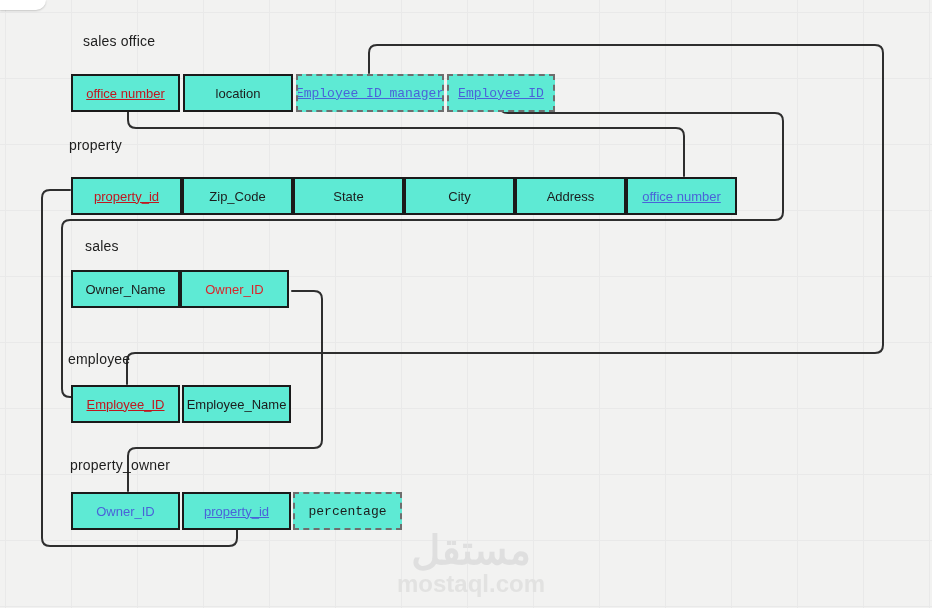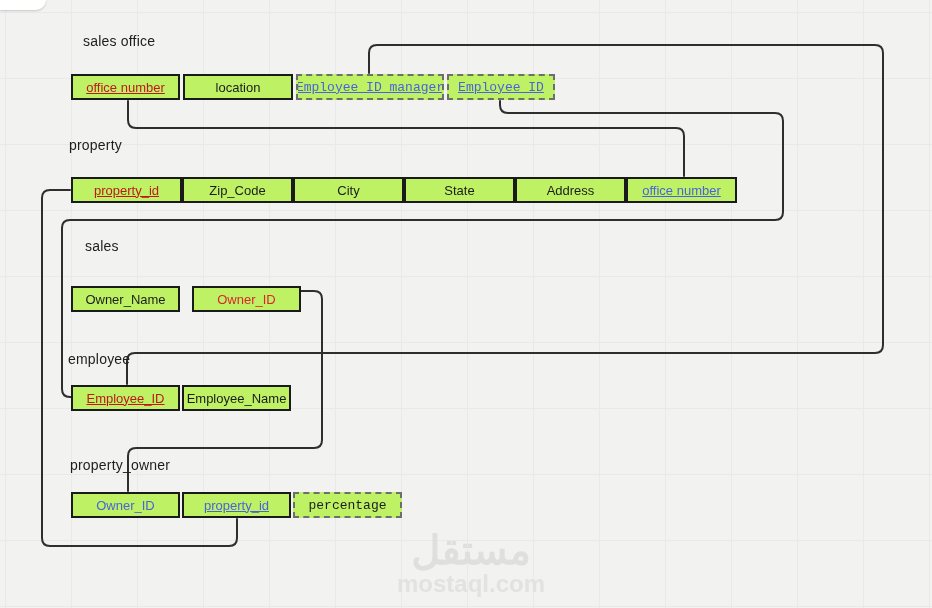--- a/index.html
+++ b/index.html
@@ -18,21 +18,21 @@
     border-radius:0 0 12px 0;box-shadow:0 1px 2px rgba(0,0,0,0.18);
   }
   svg.wires{position:absolute;left:0;top:0;width:932px;height:608px;}
   svg.wires path{fill:none;stroke:#2e2e2e;stroke-width:2;stroke-linecap:round;}
   .title{
     position:absolute;font-size:14px;color:#1d1d1d;letter-spacing:0.2px;
     white-space:nowrap;line-height:28px;
   }
   .row{position:absolute;display:flex;}
   .field{
-    box-sizing:border-box;height:26px;background:#bef264;border:2px solid #1a1a1a;
+    box-sizing:border-box;height:38px;background:#5eead4;border:2px solid #1a1a1a;
     display:flex;align-items:center;justify-content:center;
     font-size:13px;white-space:nowrap;overflow:hidden;color:#1c1c1c;
   }
   .field.pk{color:#c0171f;text-decoration:underline;}
   .field.pk-plain{color:#d9262c;}
   .field.fk{color:#4a63d8;text-decoration:underline;}
   .field.fk-plain{color:#4a63d8;}
   .field.sel{border:2px dashed #6e6e6e;font-family:Liberation Mono, monospace;}
   .watermark{
     position:absolute;left:396px;top:530px;width:150px;text-align:center;
@@ -59,28 +59,28 @@
   <div class="field pk" style="width:109px">office number</div>
   <div class="field" style="width:110px">location</div>
   <div class="field fk sel" style="width:148px">Employee_ID_manager</div>
   <div class="field fk sel" style="width:108px">Employee_ID</div>
 </div>
 
 <div class="title" style="left:69px;top:131px">property</div>
 <div class="row" style="left:71px;top:177px;gap:0">
   <div class="field pk" style="width:111px">property_id</div>
   <div class="field" style="width:111px">Zip_Code</div>
+  <div class="field" style="width:111px">State</div>
   <div class="field" style="width:111px">City</div>
-  <div class="field" style="width:111px">State</div>
   <div class="field" style="width:111px">Address</div>
   <div class="field fk" style="width:111px">office number</div>
 </div>
 
 <div class="title" style="left:85px;top:232px">sales</div>
-<div class="row" style="left:71px;top:286px;gap:12px">
+<div class="row" style="left:71px;top:270px;gap:0">
   <div class="field" style="width:109px">Owner_Name</div>
   <div class="field pk-plain" style="width:109px">Owner_ID</div>
 </div>
 
 <div class="title" style="left:68px;top:345px">employee</div>
 <div class="row" style="left:71px;top:385px;gap:2px">
   <div class="field pk" style="width:109px">Employee_ID</div>
   <div class="field" style="width:109px">Employee_Name</div>
 </div>
 

